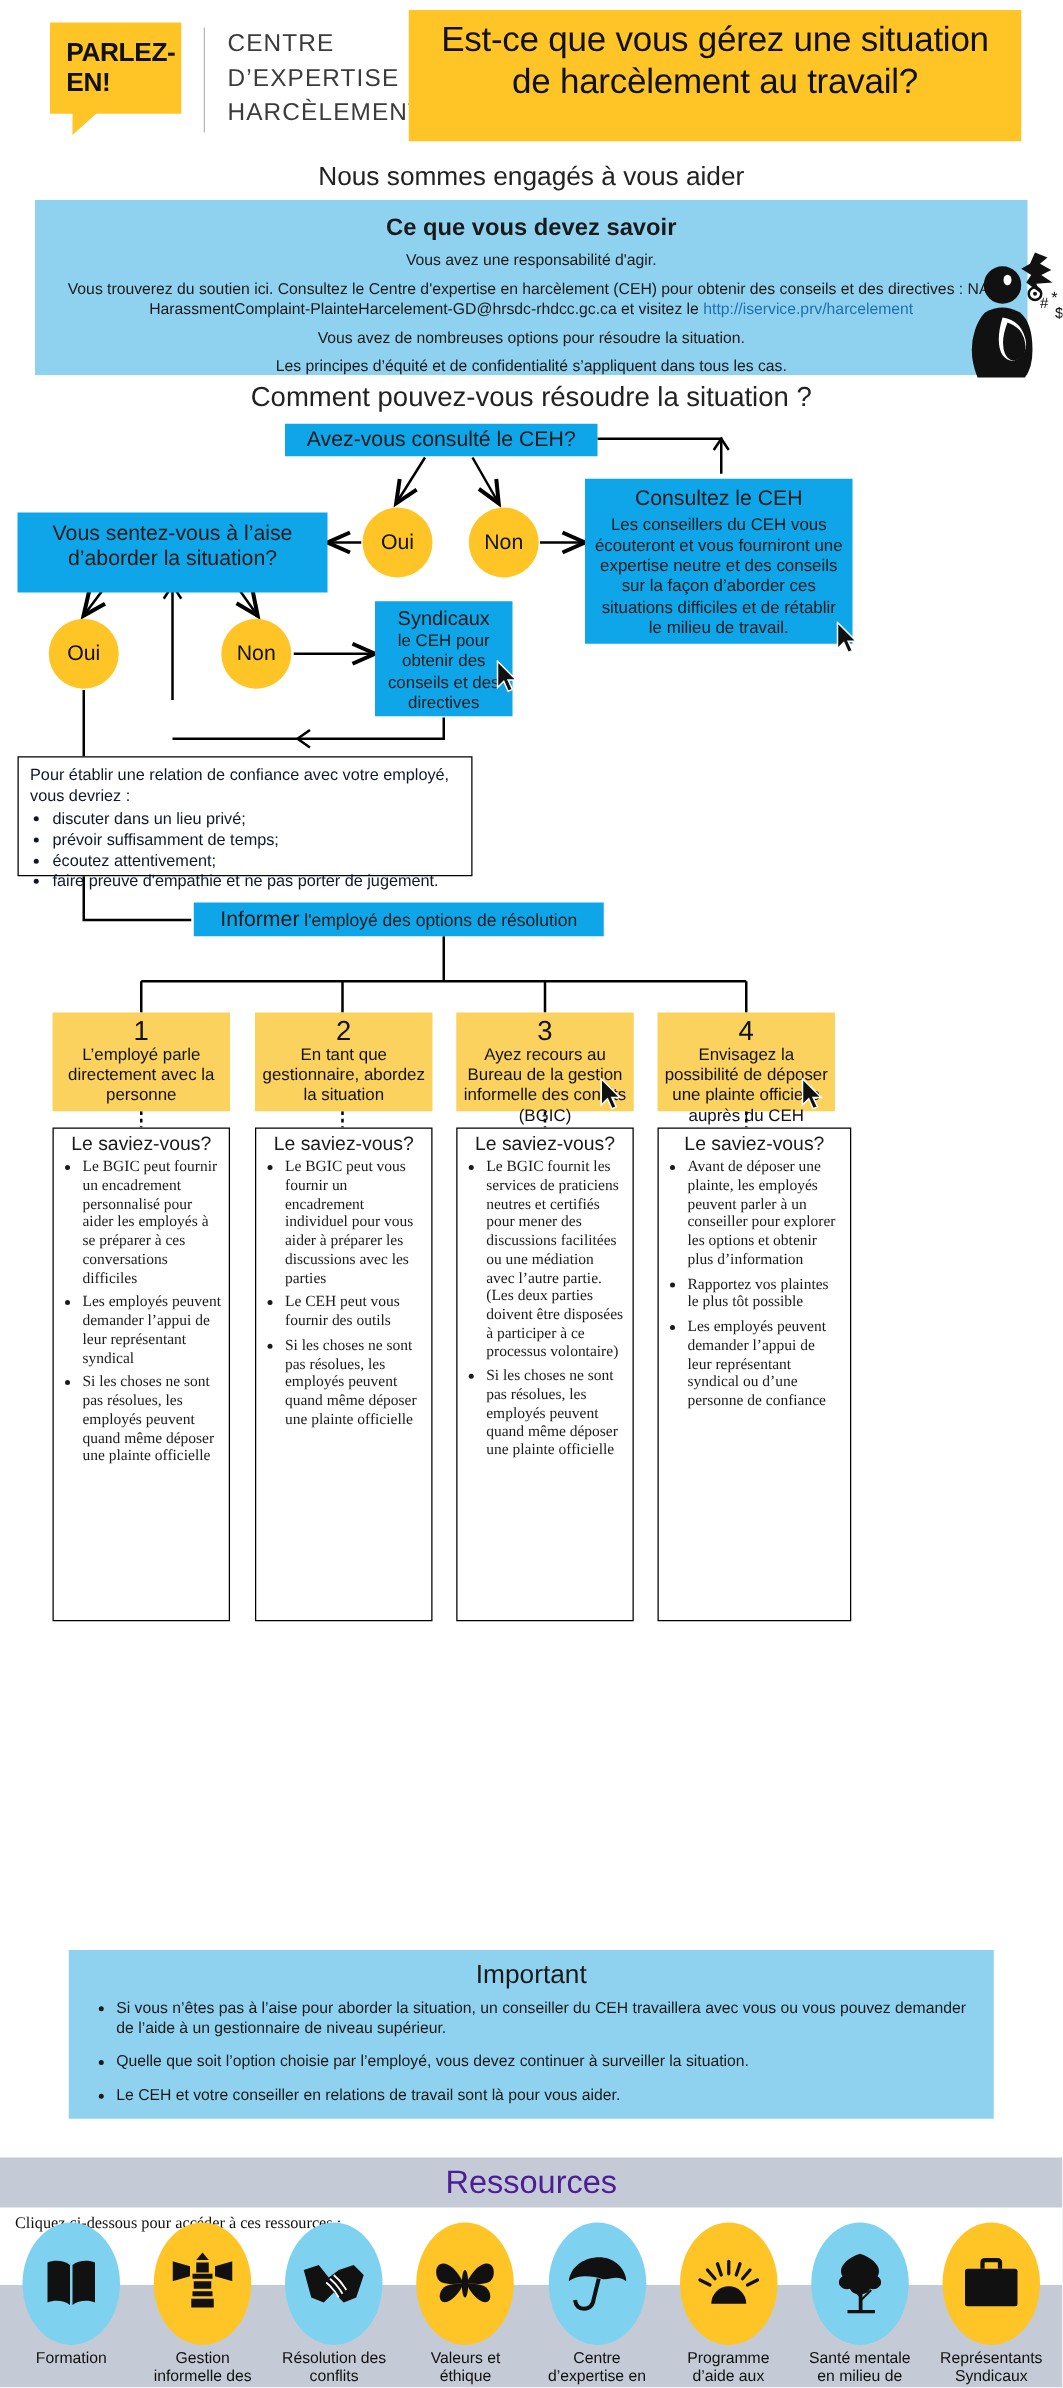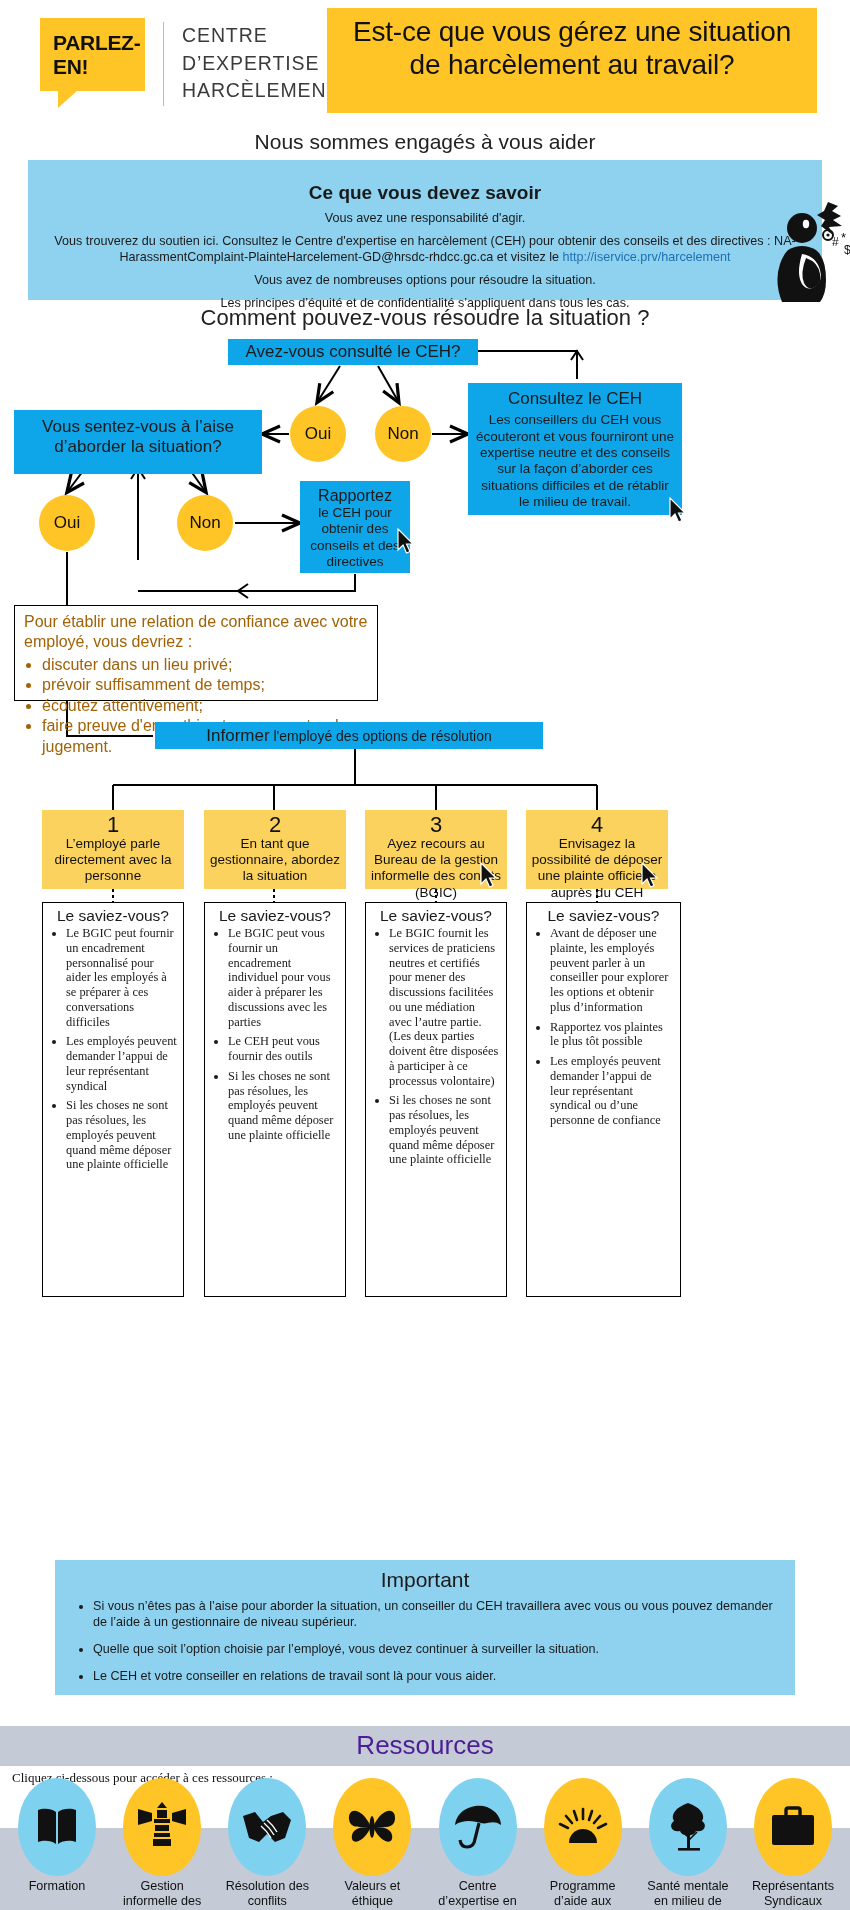--- a/index.html
+++ b/index.html
@@ -42,41 +42,41 @@
   .engaged {
     position:absolute; left:0; top:130px; width:850px; text-align:center;
     font-size:21px; color:#222;
   }
 
   
   .knowbox {
     position:absolute; left:28px; top:160px; width:794px; height:140px;
     background:#8FD2F0; padding:6px 16px 6px 16px; text-align:center;
   }
-  .knowbox h2 { margin:16px 0 6px 0; font-size:19px; font-weight:bold; }
+  .knowbox h2 { margin:6px 0 6px 0; font-size:19px; font-weight:bold; }
   .knowbox p { margin:6px 0; font-size:12.6px; line-height:1.33; }
   .knowbox .wide { font-size:12.6px; }
   .knowbox a { color:#1f6fb2; text-decoration:none; }
 
   .thinker { position:absolute; left:766px; top:198px; width:90px; height:108px; }
 
   
   .how {
     position:absolute; left:0; top:305px; width:850px; text-align:center;
     font-size:22px; color:#222;
   }
 
   
   .gbox {
     position:absolute; background:#0ea5e9; color:#1b1b1b;
     text-align:center; font-size:17px; line-height:1.2;
   }
   .wbox {
     position:absolute; background:#ffffff; border:1.6px solid #000;
-    font-size:16px; line-height:1.28; color:#a16207;
+    font-size:13px; line-height:1.28; color:#0f172a;
   }
   .circle {
     position:absolute; background:#FFC425; border-radius:50%;
     display:flex; align-items:center; justify-content:center;
     font-size:17px; color:#111;
   }
 
   #n-avez { left:228px; top:339px; width:250px; height:26px; padding-top:3px; }
   #n-consultez-ceh { left:468px; top:383px; width:214px; height:132px; padding:6px 7px; text-align:center; }
   #n-consultez-ceh .h { font-size:17px; margin-bottom:3px; }
@@ -89,21 +89,21 @@
   #c-oui1 { left:290px; top:406px; width:56px; height:56px; }
   #c-non1 { left:375px; top:406px; width:56px; height:56px; }
   #c-oui2 { left:39px; top:495px; width:56px; height:56px; }
   #c-non2 { left:177px; top:495px; width:56px; height:56px; }
 
   #trustbox { left:14px; top:605px; width:364px; height:96px; padding:6px 8px 4px 9px; }
   #trustbox ul { margin:2px 0 0 0; padding-left:18px; }
   #trustbox li { margin:0; }
 
   #informer {
-    left:155px; top:722px; width:388px; height:27px; padding-top:4px;
+    left:155px; top:722px; width:328px; height:27px; padding-top:4px;
     font-size:17px;
   }
   #informer .small { font-size:14px; }
 
   
   .optcard {
     position:absolute; background:#FCD25E; text-align:center;
     padding:3px 5px 4px 5px; color:#111;
   }
   .optcard .num { font-size:22px; line-height:1.05; }
@@ -245,21 +245,21 @@
   <div class="gbox" id="n-avez">Avez-vous consulté le CEH?</div>
 
   <div class="gbox" id="n-consultez-ceh">
     <div class="h">Consultez  le CEH</div>
     <div class="b">Les conseillers du CEH vous écouteront et vous fourniront une expertise neutre et des conseils sur la façon d’aborder ces situations difficiles et de rétablir le milieu de travail.</div>
   </div>
 
   <div class="gbox" id="n-aise">Vous sentez-vous à l’aise d’aborder la situation?</div>
 
   <div class="gbox" id="n-consultez2">
-    <div class="h">Rapportez</div>
+    <div class="h">Syndicaux</div>
     <div class="b">le CEH pour obtenir des conseils et des directives</div>
   </div>
 
   <div class="circle" id="c-oui1">Oui</div>
   <div class="circle" id="c-non1">Non</div>
   <div class="circle" id="c-oui2">Oui</div>
   <div class="circle" id="c-non2">Non</div>
 
   <div class="wbox" id="trustbox">
     <div>Pour établir une relation de confiance avec votre employé, vous devriez :</div>

